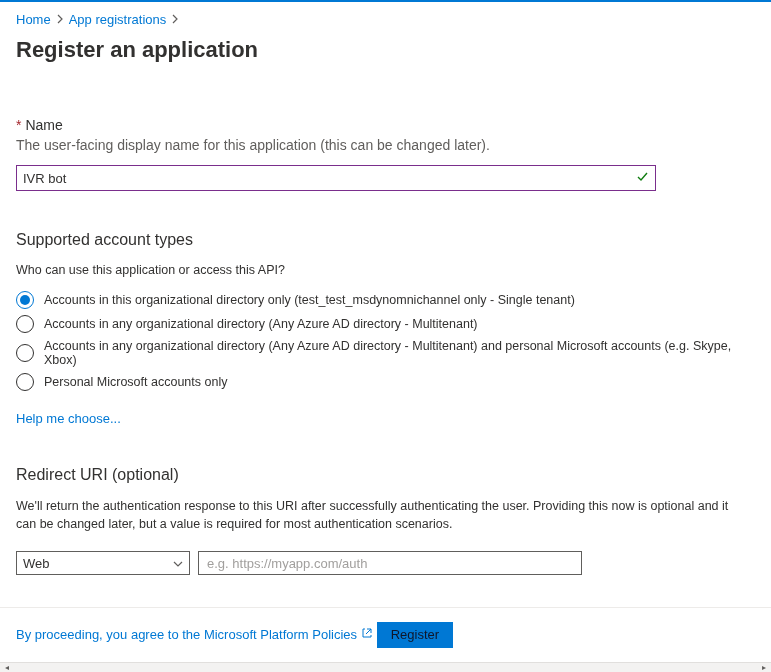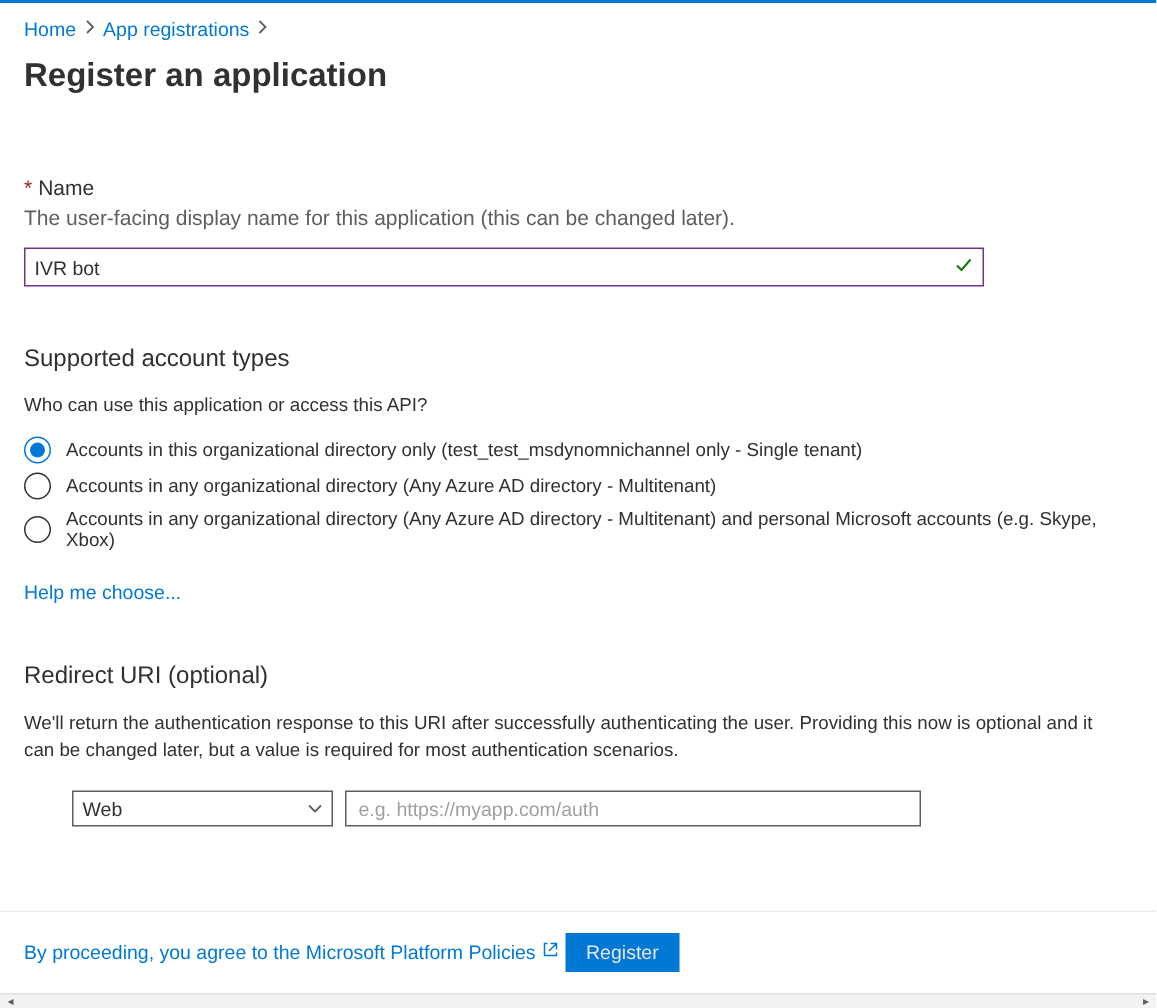--- a/index.html
+++ b/index.html
@@ -77,21 +77,21 @@
       flex-shrink: 0;
     }
     .radio-vis.sel { border-color: #0078d4; }
     .radio-vis.sel::after {
       content: "";
       width: 10px; height: 10px; border-radius: 50%;
       background: #0078d4;
     }
     .link { color: #0078d4; cursor: pointer; font-size: 13px; }
     .redirect-desc { font-size: 12.5px; color: #323130; line-height: 1.4; max-width: 730px; margin-bottom: 18px;}
-    .uri-row { display: flex; gap: 8px; align-items: center; margin-left: 32px; }
+    .uri-row { display: flex; gap: 8px; align-items: center; }
     .select-wrap {
       border: 1px solid #605e5c;
       height: 24px;
       width: 174px;
       display: flex;
       align-items: center;
       padding: 0 6px;
       justify-content: space-between;
       cursor: pointer;
       font-size: 13px;
@@ -110,21 +110,21 @@
       position: absolute;
       bottom: 0; left: 0; right: 0;
       border-top: 1px solid #edebe9;
       padding: 14px 16px 12px 16px;
       background: #fff;
     }
     .proceed { color: #0078d4; font-size: 13px; display: inline-flex; align-items: center; gap: 4px; cursor: pointer; margin-bottom: 18px;}
     .ext-icon svg { width: 12px; height: 12px; }
     .register-btn {
       background: #0078d4;
-      color: #e5e5e5;
+      color: #0f172a;
       border: none;
       height: 26px;
       padding: 0 14px;
       font-size: 13px;
       cursor: pointer;
     }
     .bottom-scroll {
       position: absolute;
       bottom: 0; left: 0; right: 0;
       height: 10px;
@@ -183,20 +183,24 @@
         <span class="radio-vis sel"></span>
         <span>Accounts in this organizational directory only (test_test_msdynomnichannel only - Single tenant)</span>
       </div>
       <div class="radio-row">
         <span class="radio-vis"></span>
         <span>Accounts in any organizational directory (Any Azure AD directory - Multitenant)</span>
       </div>
       <div class="radio-row">
         <span class="radio-vis"></span>
         <span>Accounts in any organizational directory (Any Azure AD directory - Multitenant) and personal Microsoft accounts (e.g. Skype, Xbox)</span>
+      </div>
+      <div class="radio-row">
+        <span class="radio-vis"></span>
+        <span>Personal Microsoft accounts only</span>
       </div>
     </div>
 
   <span class="link">Help me choose...</span>
 
   <div class="section-heading">Redirect URI (optional)</div>
   <div class="redirect-desc">We'll return the authentication response to this URI after successfully authenticating the user. Providing this now is optional and it can be changed later, but a value is required for most authentication scenarios.</div>
 
   <div class="uri-row">
     <div class="select-wrap">

